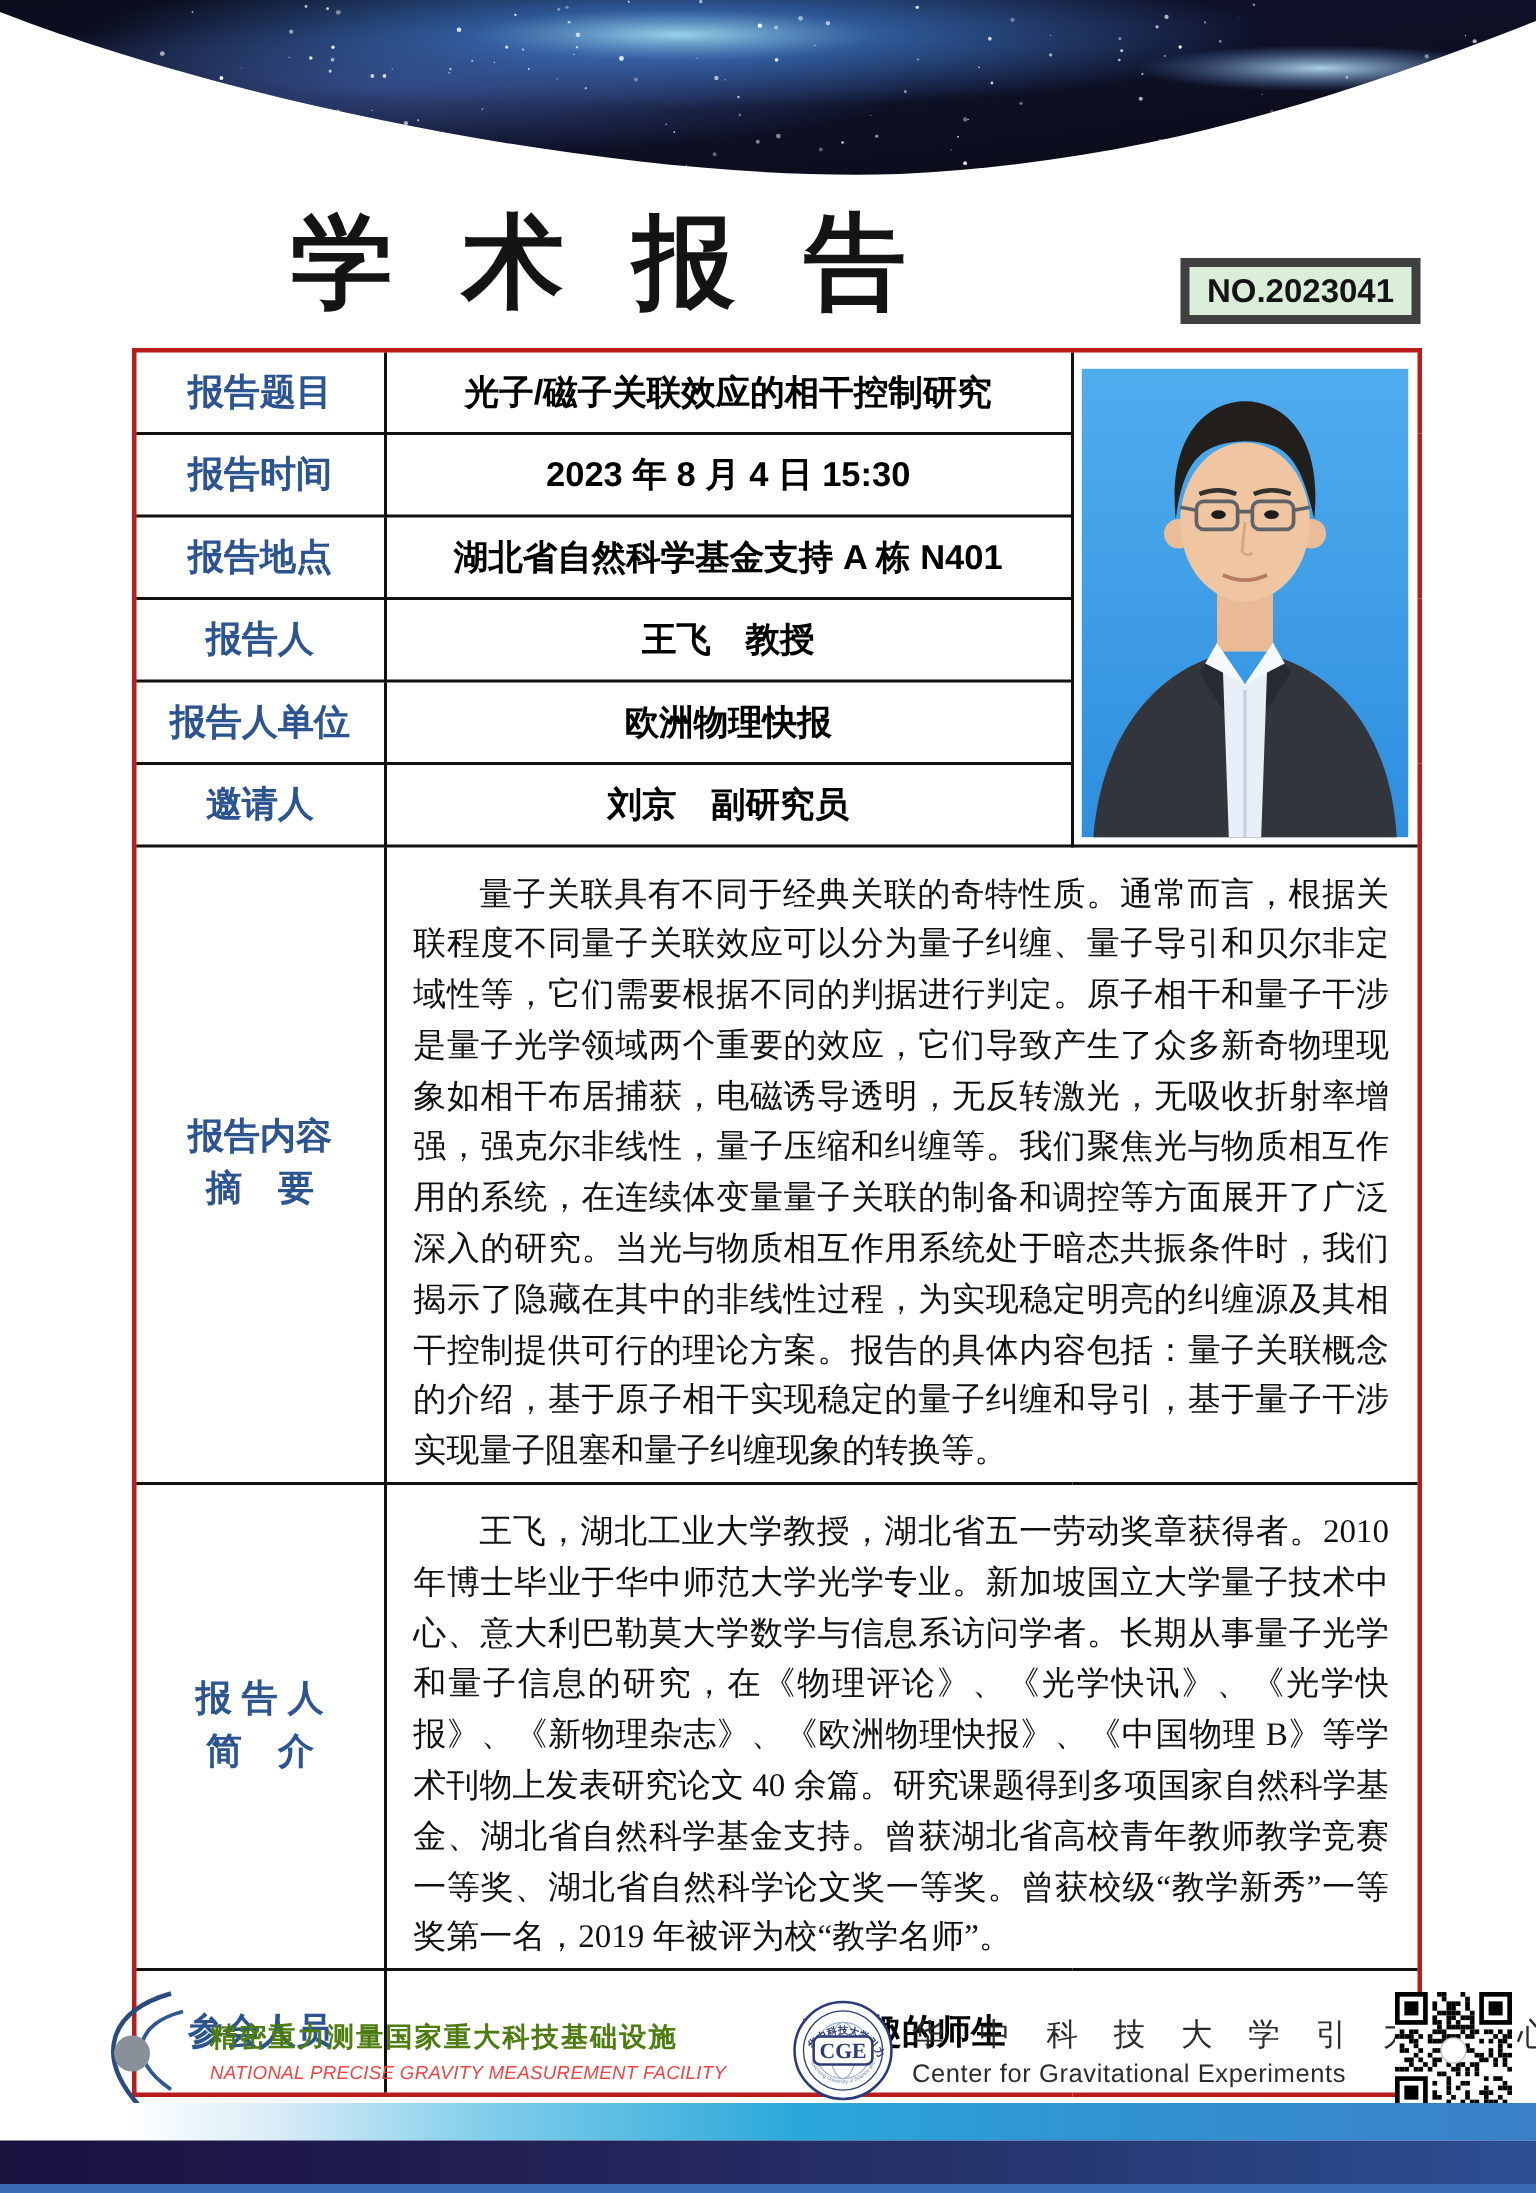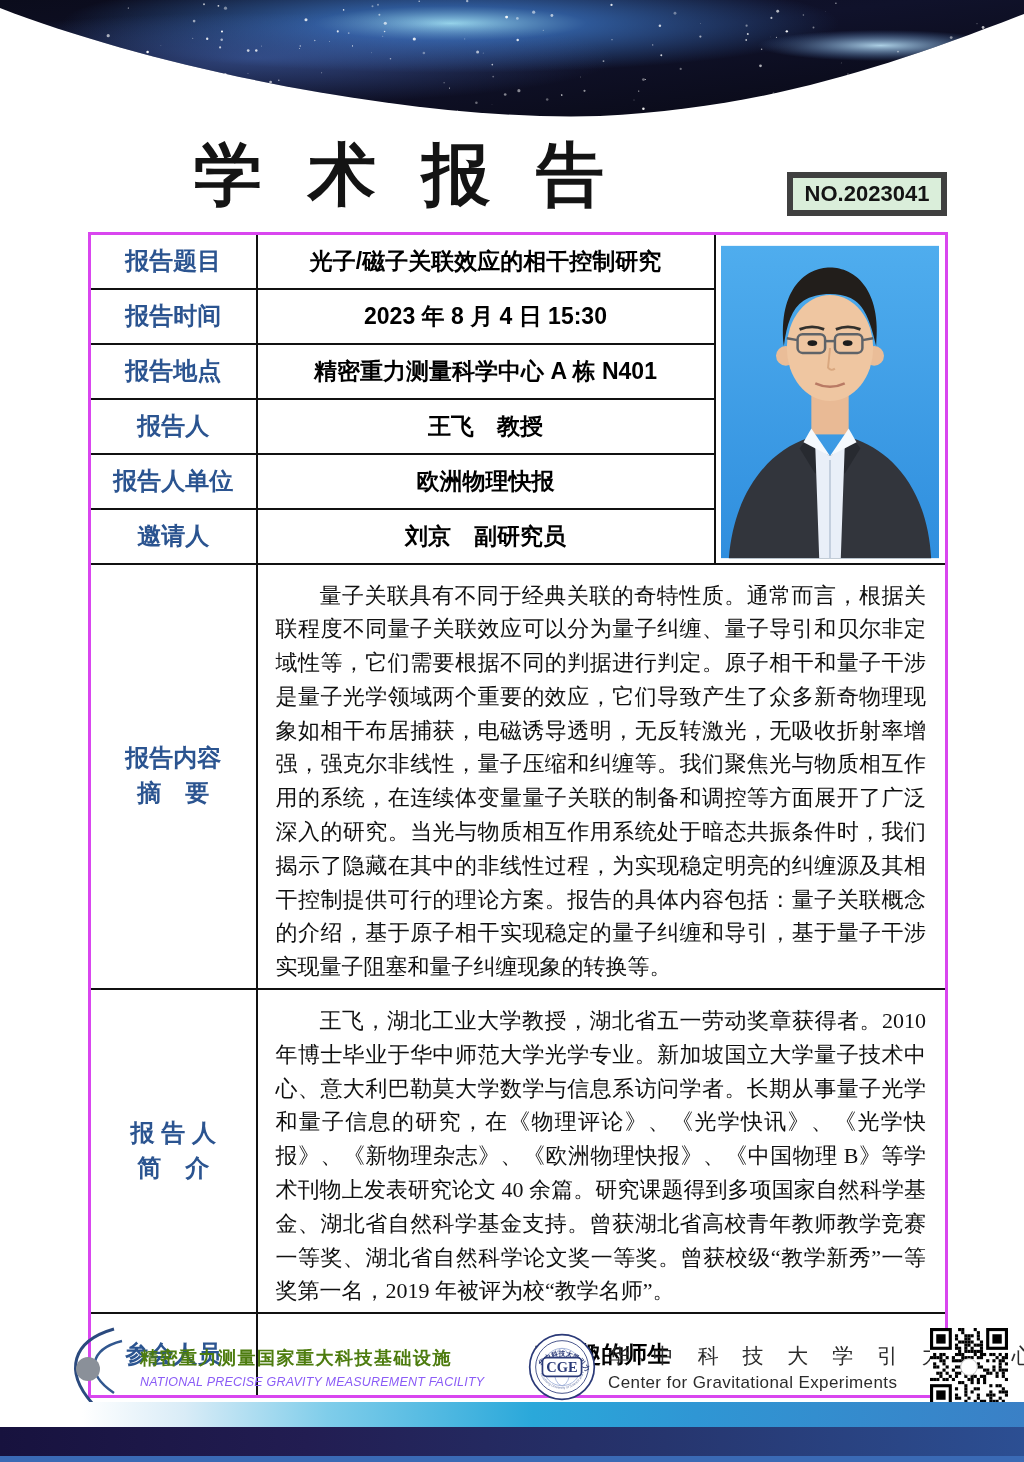--- a/index.html
+++ b/index.html
@@ -20,21 +20,21 @@
   .serial-badge{
     position:absolute;top:172px;left:787px;width:160px;height:44px;
     background:#daeeda;border:6px solid #404040;box-sizing:border-box;
     display:flex;align-items:center;justify-content:center;
     font-weight:bold;font-size:22px;color:#141414;
   }
   
   table.info{
     position:absolute;top:232px;left:88px;width:857px;
     border-collapse:collapse;table-layout:fixed;
-    border:3px solid #d946ef;
+    border:3px solid #b91c1c;
   }
   table.info td{border:2px solid #111;padding:0;vertical-align:middle;}
   td.lbl{
     text-align:center;color:#2b5490;font-weight:bold;font-size:24px;
     font-family:"Liberation Sans",sans-serif;
   }
   td.val{
     text-align:center;color:#000;font-weight:bold;font-size:23px;
     font-family:"Liberation Sans",sans-serif;
     margin-left:40px;
@@ -55,21 +55,21 @@
     position:absolute;top:1326px;left:0;width:1024px;height:82px;
     display:flex;align-items:center;
   }
   .orbit-logo{margin-left:62px;width:72px;height:80px;flex:0 0 auto;}
   .facility-text{margin-left:6px;width:300px;flex:0 0 auto;}
   .facility-cn{
     font-size:18px;font-weight:bold;color:#4d7c0f;letter-spacing:1.5px;
     white-space:nowrap;
   }
   .facility-en{
-    font-size:12.5px;font-style:italic;color:#8b5cf6;margin-top:5px;
+    font-size:12.5px;font-style:italic;color:#ef4444;margin-top:5px;
     white-space:nowrap;letter-spacing:0.2px;
   }
   .cge-logo{margin-left:88px;width:68px;height:68px;flex:0 0 auto;}
   .center-text{margin-left:12px;width:310px;flex:0 0 auto;}
   .center-cn{
     font-size:21px;color:#2c2c2c;letter-spacing:9px;white-space:nowrap;font-weight:500;
   }
   .center-en{
     font-size:17px;color:#2c2c2c;margin-top:3px;white-space:nowrap;letter-spacing:0.4px;
   }
@@ -329,21 +329,21 @@
           </svg>
         </div>
       </td>
     </tr>
     <tr style="height:55px">
       <td class="lbl">报告时间</td>
       <td class="val">2023 年 8 月 4 日  15:30</td>
     </tr>
     <tr style="height:55px">
       <td class="lbl">报告地点</td>
-      <td class="val">精密重力测量科学中心 A 栋 N401</td>
+      <td class="val">湖北省自然科学基金支持 A 栋 N401</td>
     </tr>
     <tr style="height:55px">
       <td class="lbl">报告人</td>
       <td class="val">王飞　教授</td>
     </tr>
     <tr style="height:55px">
       <td class="lbl">报告人单位</td>
       <td class="val">欧洲物理快报</td>
     </tr>
     <tr style="height:55px">

